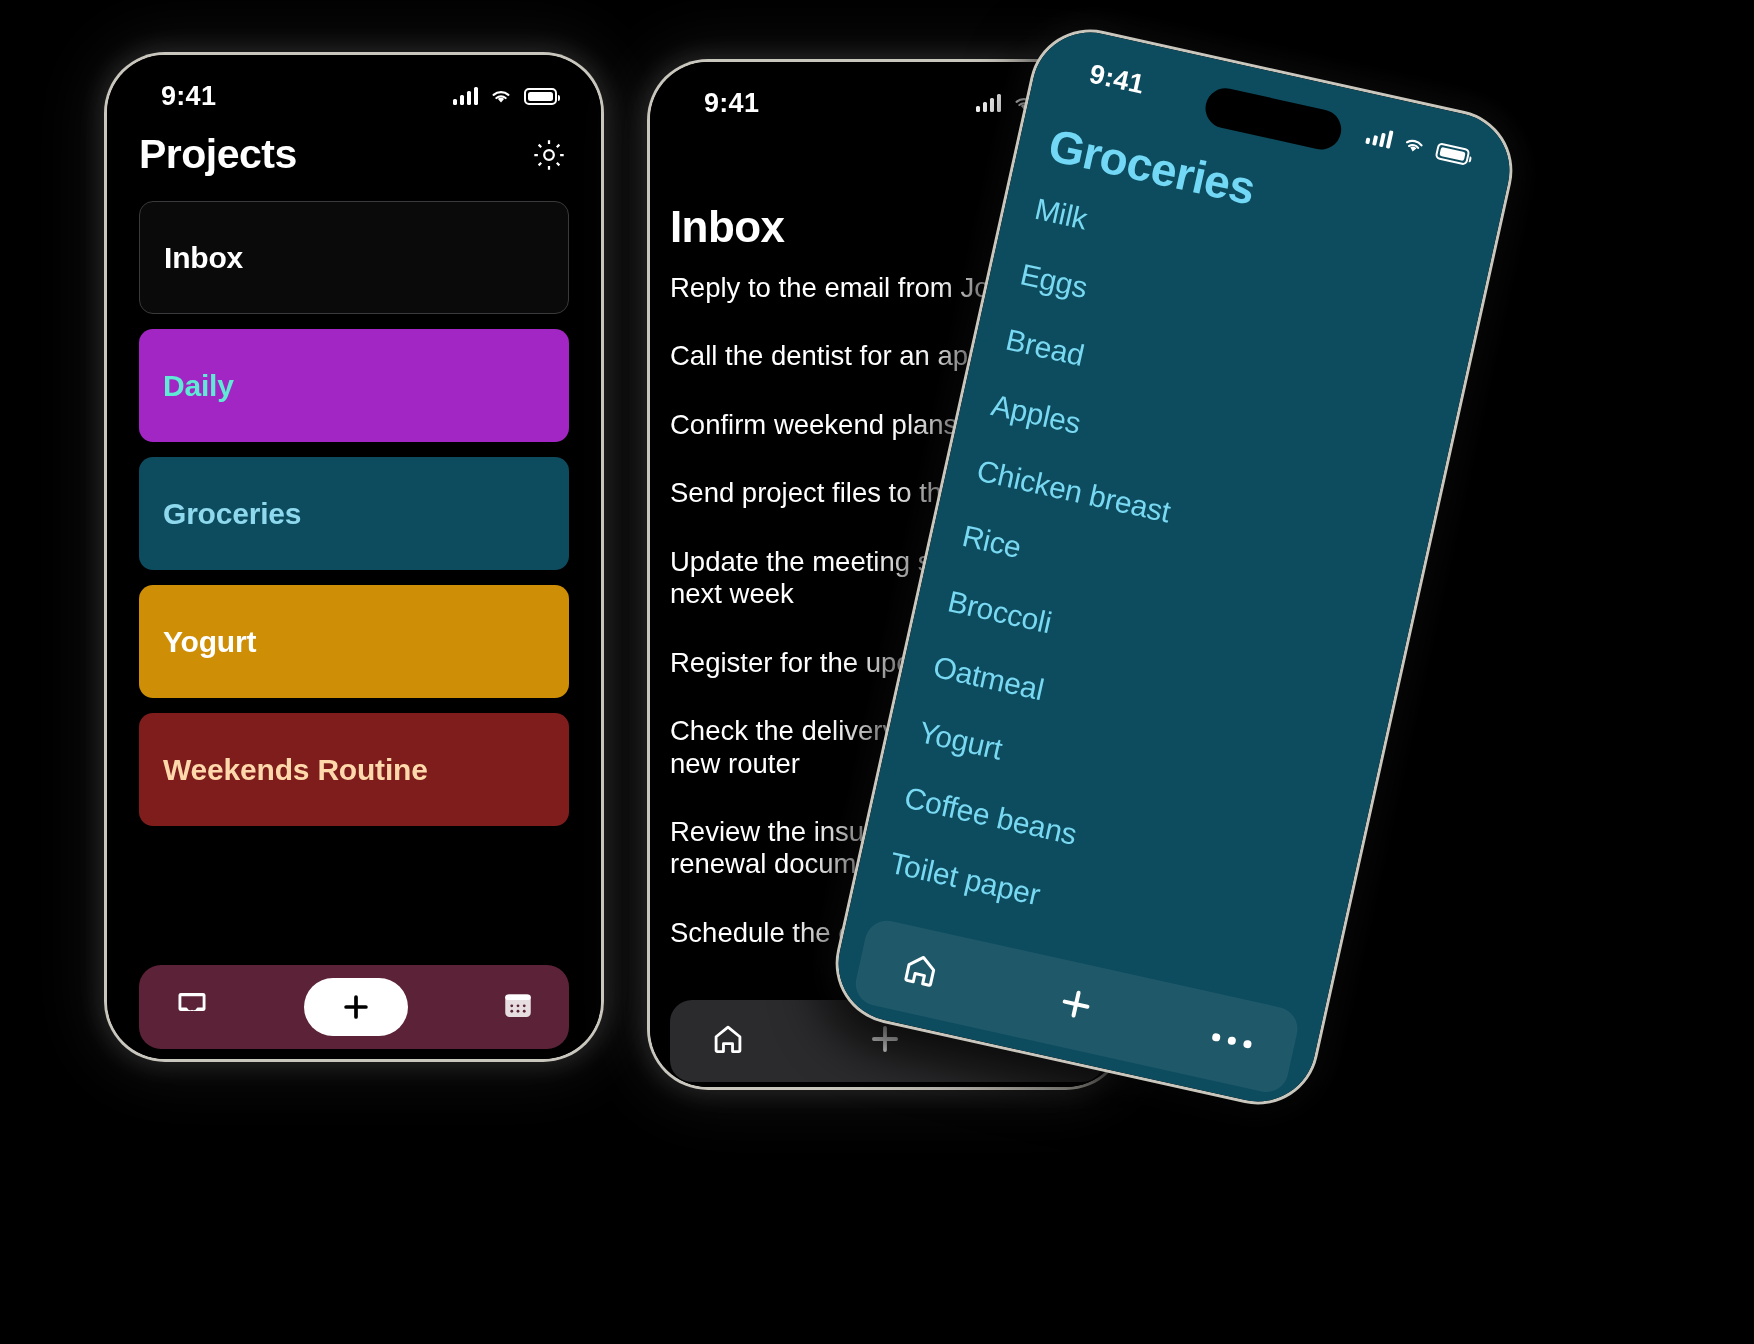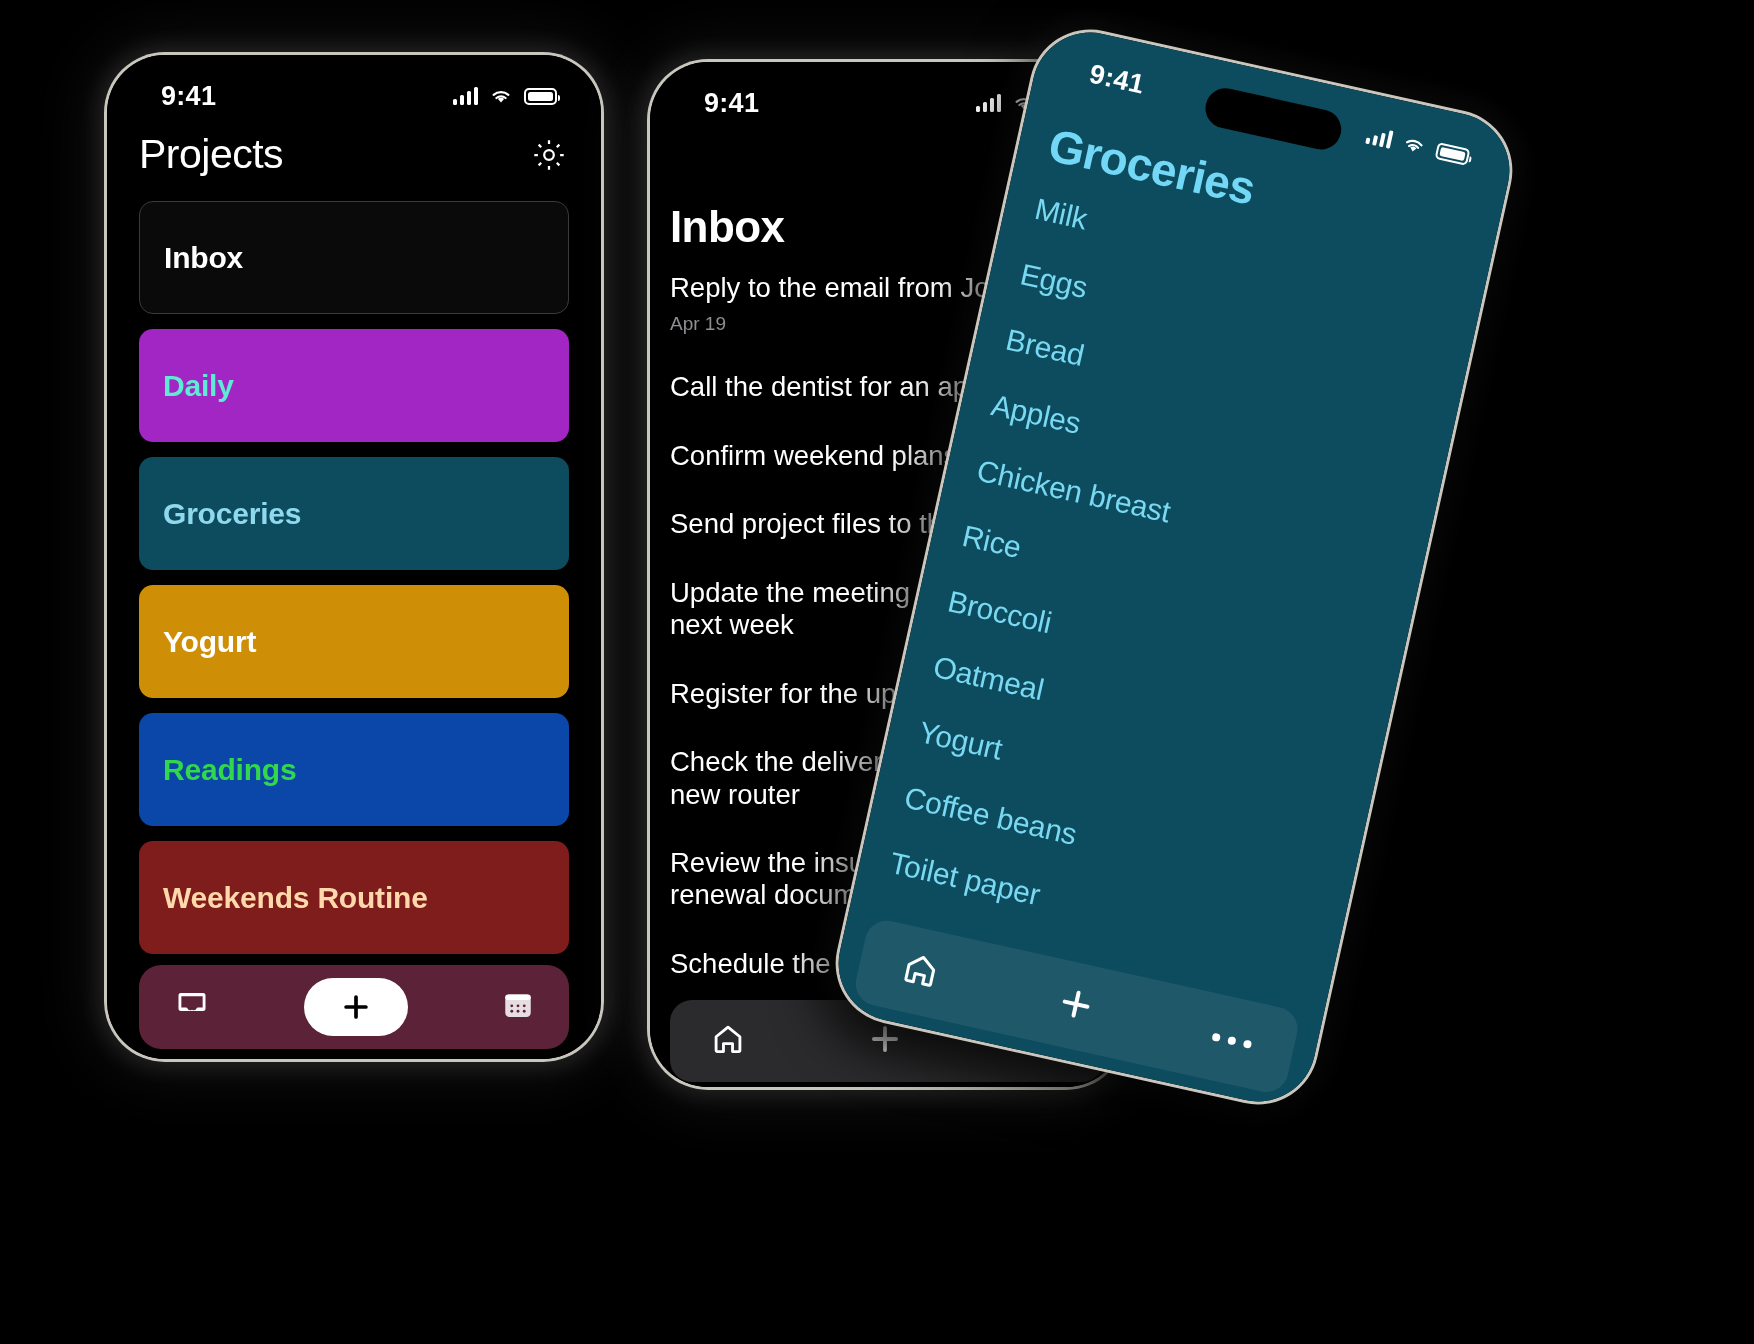--- a/index.html
+++ b/index.html
@@ -35,21 +35,21 @@
   .bars i:nth-child(3){ height: 14px; } .bars i:nth-child(4){ height: 18px; }
   .wifi svg { display:block; }
   .batt { width: 33px; height: 17px; border: 2px solid #fff; border-radius: 5px; position: relative; }
   .batt::after { content:""; position:absolute; right:-5px; top:5px; width:2.5px; height:6px; background:#fff; border-radius:0 2px 2px 0; }
   .batt > span { position:absolute; inset:2px; background:#fff; border-radius:2.5px; display:block; }
   .batt.empty > span { background: transparent; }
 
   
   #phone1 { left: 107px; top: 55px; width: 494px; height: 1004px; }
   #phone1 .screen { background: #000; }
-  .p1-title { position:absolute; top: 76px; left: 32px; color:#fff; font-size: 41px; font-weight: 400; letter-spacing: -0.5px; }
+  .p1-title { position:absolute; top: 76px; left: 32px; color:#fff; font-size: 41px; font-weight: 700; letter-spacing: -0.5px; }
   .gear { position:absolute; top: 82px; right: 34px; width: 36px; height: 36px; cursor:pointer; }
   .proj-list { position:absolute; top: 146px; left: 32px; right: 32px; }
   .proj-card { border-radius: 14px; height: 113px; display:flex; align-items:center; padding-left: 24px; margin-bottom: 15px; }
   .proj-card span { font-size: 30px; font-weight: 600; letter-spacing: -0.2px; }
   .card-inbox { background: #0a0a0a; border: 1.5px solid #3a3a3c; }
 
   .p1-tabbar { position:absolute; left: 32px; right: 32px; bottom: 10px; height: 84px;
     background: #5c2238; border-radius: 22px; display:flex; align-items:center; justify-content:space-between; padding: 0 34px; }
   .plus-pill { width: 104px; height: 58px; background: #fff; border-radius: 29px; display:flex; align-items:center; justify-content:center; }
   .plus-pill svg { display:block; }
@@ -127,23 +127,20 @@
         </div>
         <div class="proj-card" style="background:#a226c4">
           <span style="color:#5eead4">Daily</span>
         </div>
         <div class="proj-card" style="background:#0d4c5e">
           <span style="color:#8fd9ef">Groceries</span>
         </div>
         <div class="proj-card" style="background:#ce8e06">
           <span style="color:#ffffff">Yogurt</span>
         </div>
-        <div class="proj-card" style="background:#0a47a9">
-          <span style="color:#32d74b">Readings</span>
-        </div>
         <div class="proj-card" style="background:#7f1d1d">
           <span style="color:#ffd9ab">Weekends Routine</span>
         </div>
       </div>
 
       <div class="p1-tabbar">
         <span>
           <svg width="38" height="30" viewBox="0 0 24 20" fill="#fff">
               <path d="M3 3.4A1.6 1.6 0 0 1 4.6 2h14.8A1.6 1.6 0 0 1 21 3.4v9.2A1.6 1.6 0 0 1 19.4 14H4.6A1.6 1.6 0 0 1 3 12.6V3.4zm1.9 8.2h3.3a.6.6 0 0 1 .56.38A2.4 2.4 0 0 0 12 13.2a2.4 2.4 0 0 0 3.24-1.22.6.6 0 0 1 .56-.38h3.3V4.1H4.9v7.5z"></path>
             </svg>
@@ -195,21 +192,20 @@
               <span></span>
             </span>
         </div>
       </div>
 
       <div class="p2-title">Inbox</div>
 
       <div class="task-list">
         <div class="task">
           <div class="task-txt">Reply to the email from John</div>
-          <div class="task-date">Apr 19</div>
         </div>
         <div class="task">
           <div class="task-txt">Call the dentist for an appointment</div>
         </div>
         <div class="task">
           <div class="task-txt">Confirm weekend plans with friends</div>
         </div>
         <div class="task">
           <div class="task-txt">Send project files to the team</div>
         </div>

